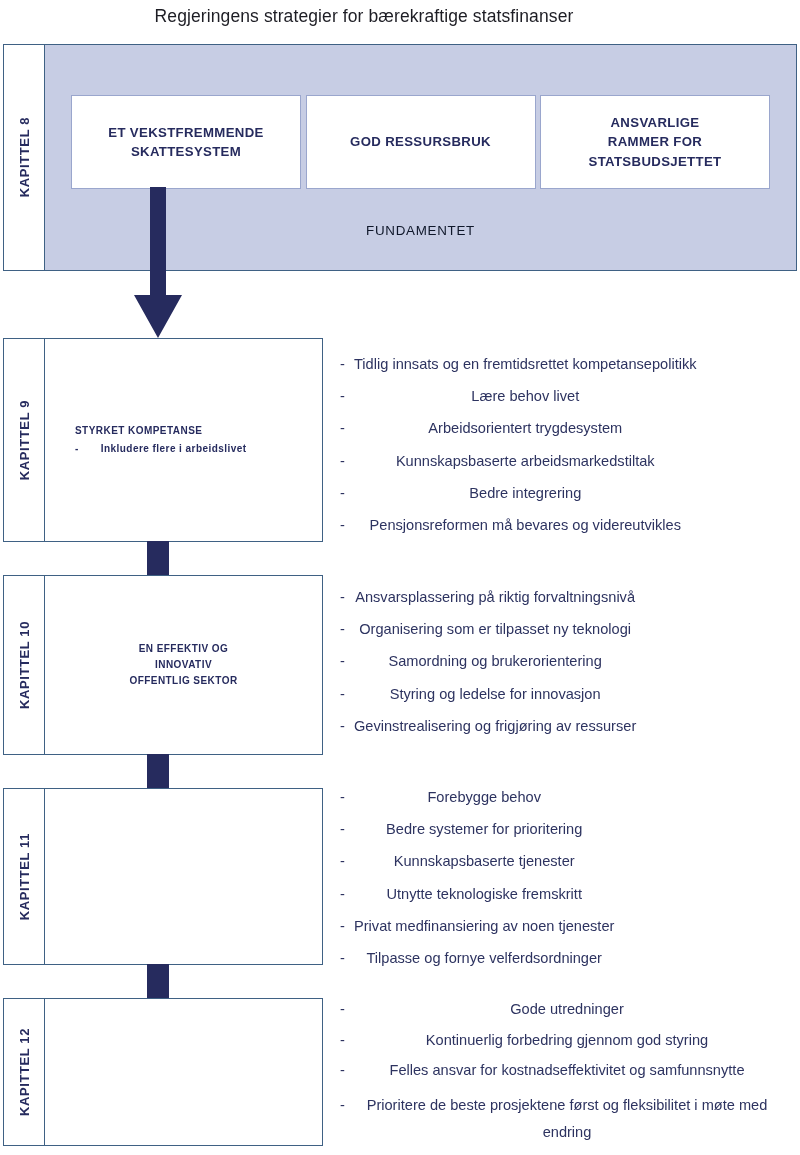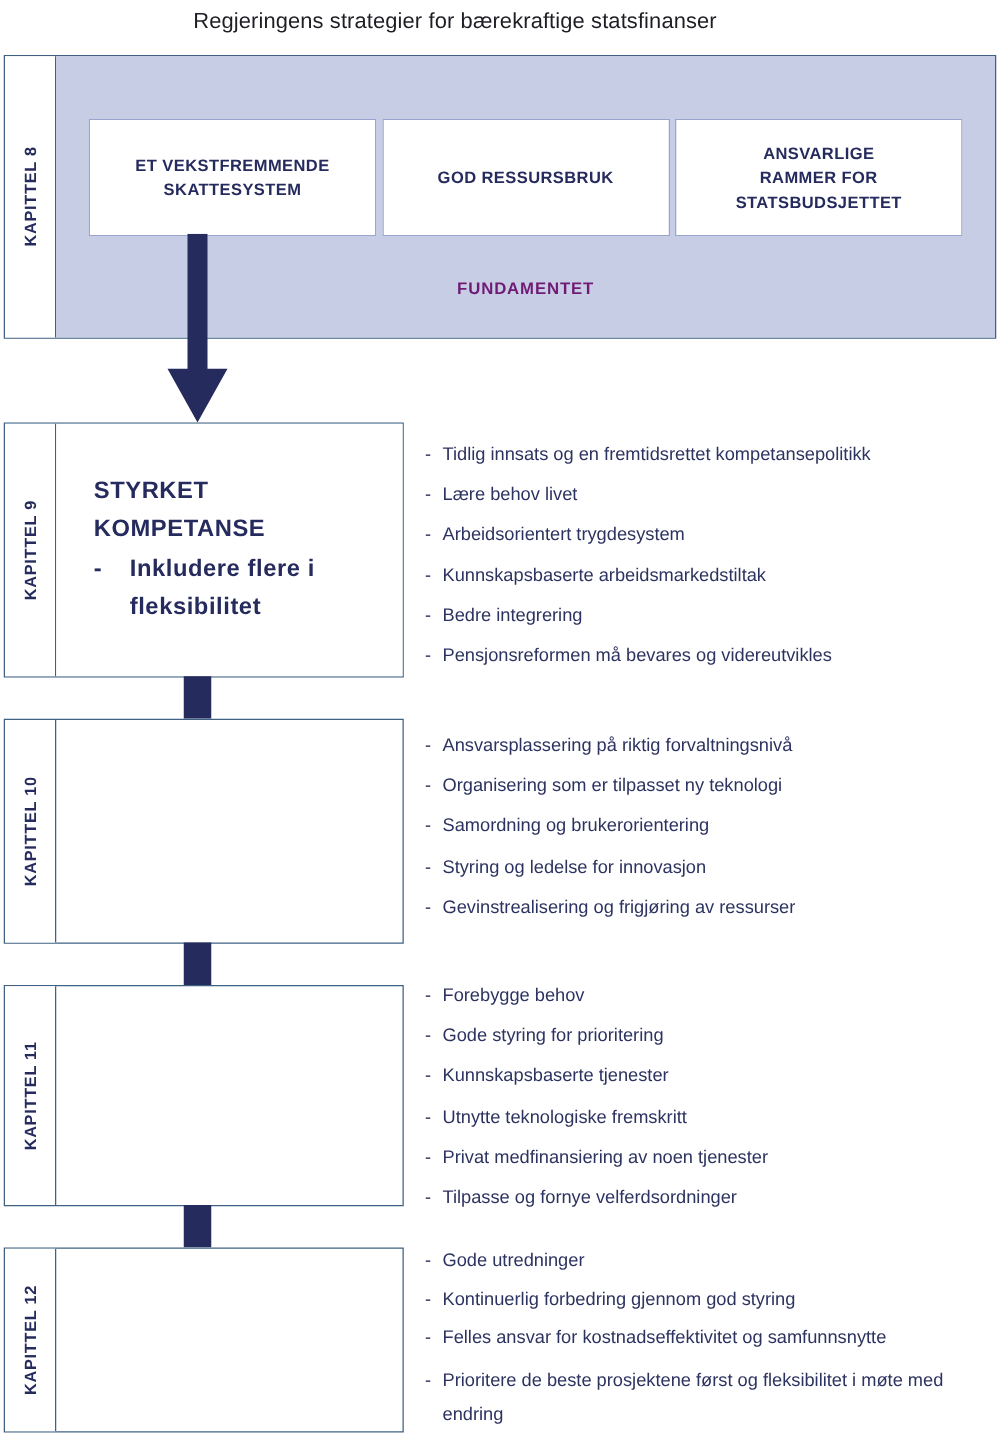--- a/index.html
+++ b/index.html
@@ -110,23 +110,23 @@
     color: #262b5e;
     padding: 0 8px;
   }
   .fundament-label {
     position: absolute;
     left: 0;
     right: 0;
     top: 178px;
     text-align: center;
     font-size: 13.4px;
-    font-weight: 700;
+    font-weight: 400;
     letter-spacing: 0.7px;
-    color: #701a75;
+    color: #0f172a;
   }
 
   
   .flow-arrow {
     position: absolute;
     left: 132px;
     top: 187px;
     width: 52px;
     height: 151px;
   }
@@ -147,21 +147,21 @@
     flex: 1 1 auto;
     display: flex;
     align-items: center;
     justify-content: center;
     background: #ffffff;
     box-sizing: border-box;
     padding: 0 14px;
   }
   .chapter-heading {
     text-align: center;
-    font-size: 19px;
+    font-size: 10px;
     font-weight: 700;
     letter-spacing: 0.45px;
     line-height: 1.6;
     color: #262b5e;
   }
   .chapter-heading.left-align {
     text-align: left;
     width: 100%;
     padding-left: 16px;
     box-sizing: border-box;
@@ -188,20 +188,21 @@
     line-height: 1.35;
     white-space: nowrap;
   }
   .bullet-dash {
     flex: 0 0 auto;
     width: 14px;
   }
   .bullet-text {
     flex: 1 1 auto;
     white-space: normal;
+    text-align: center;
   }
 
   
   #row-k9  { top: 338px; width: 320px; height: 204px; }
   #row-k9 .chapter-shell  { width: 320px; height: 204px; }
   #bullets-k9  { top: 355px; }
   #bullets-k9 .bullet-item { margin-bottom: 12.5px; }
 
   #row-k10 { top: 575px; width: 320px; height: 180px; }
   #row-k10 .chapter-shell { width: 320px; height: 180px; }
@@ -260,21 +261,21 @@
 <div class="chapter-row" id="row-k9">
   <div class="chapter-shell">
     <div class="chapter-label">
       <span>KAPITTEL 9</span>
     </div>
     <div class="chapter-body">
       <div class="chapter-heading left-align">
         <div>STYRKET KOMPETANSE</div>
         <div class="sub-line">
           <span class="sub-dash">-</span>
-          <span class="sub-text">Inkludere flere i fleksibilitet</span>
+          <span class="sub-text">Inkludere flere i arbeidslivet</span>
         </div>
       </div>
     </div>
   </div>
 </div>
 <div class="bullets" id="bullets-k9">
   <div class="bullet-item">
     <span class="bullet-dash">-</span>
     <span class="bullet-text">Tidlig innsats og en fremtidsrettet kompetansepolitikk</span>
   </div>
@@ -300,20 +301,27 @@
   </div>
 </div>
 
 <div class="connector-bar" id="conn-9-10"></div>
 
 <div class="chapter-row" id="row-k10">
   <div class="chapter-shell">
     <div class="chapter-label">
       <span>KAPITTEL 10</span>
     </div>
+    <div class="chapter-body">
+      <div class="chapter-heading">
+        <div>EN EFFEKTIV OG</div>
+        <div>INNOVATIV</div>
+        <div>OFFENTLIG SEKTOR</div>
+      </div>
+    </div>
   </div>
 </div>
 <div class="bullets" id="bullets-k10">
   <div class="bullet-item">
     <span class="bullet-dash">-</span>
     <span class="bullet-text">Ansvarsplassering på riktig forvaltningsnivå</span>
   </div>
   <div class="bullet-item">
     <span class="bullet-dash">-</span>
     <span class="bullet-text">Organisering som er tilpasset ny teknologi</span>
@@ -341,21 +349,21 @@
     </div>
   </div>
 </div>
 <div class="bullets" id="bullets-k11">
   <div class="bullet-item">
     <span class="bullet-dash">-</span>
     <span class="bullet-text">Forebygge behov</span>
   </div>
   <div class="bullet-item">
     <span class="bullet-dash">-</span>
-    <span class="bullet-text">Gode styring for prioritering</span>
+    <span class="bullet-text">Bedre systemer for prioritering</span>
   </div>
   <div class="bullet-item">
     <span class="bullet-dash">-</span>
     <span class="bullet-text">Kunnskapsbaserte tjenester</span>
   </div>
   <div class="bullet-item">
     <span class="bullet-dash">-</span>
     <span class="bullet-text">Utnytte teknologiske fremskritt</span>
   </div>
   <div class="bullet-item">

